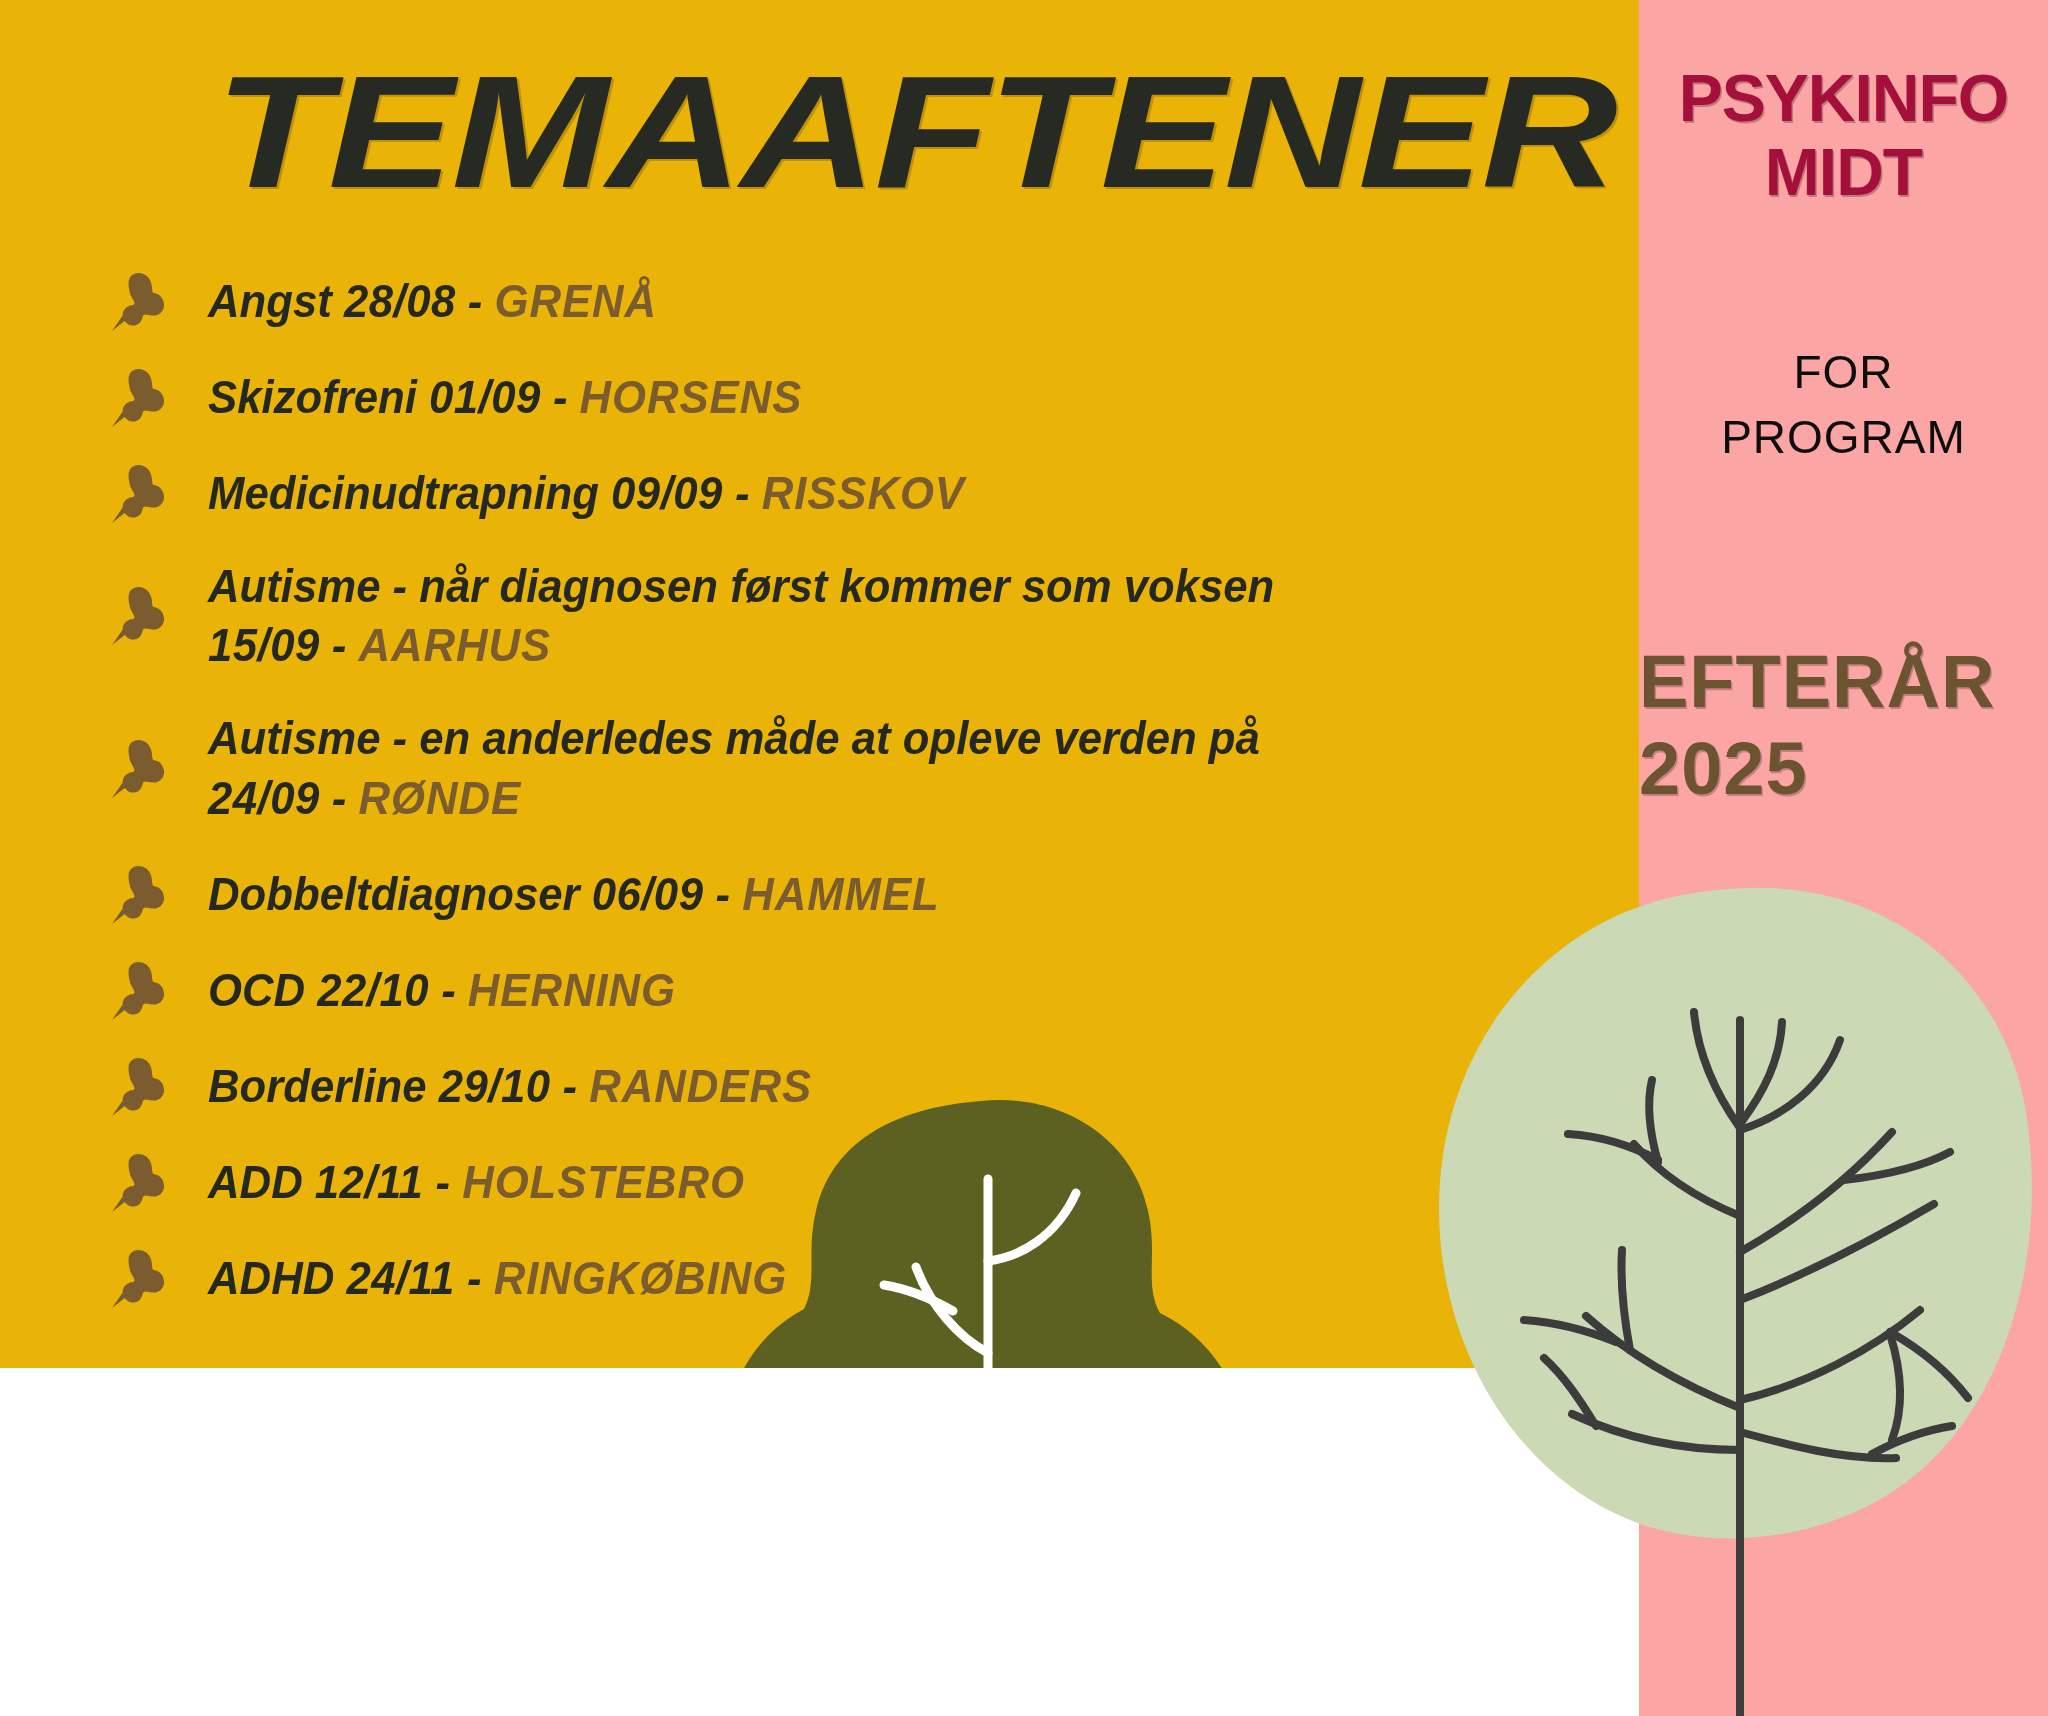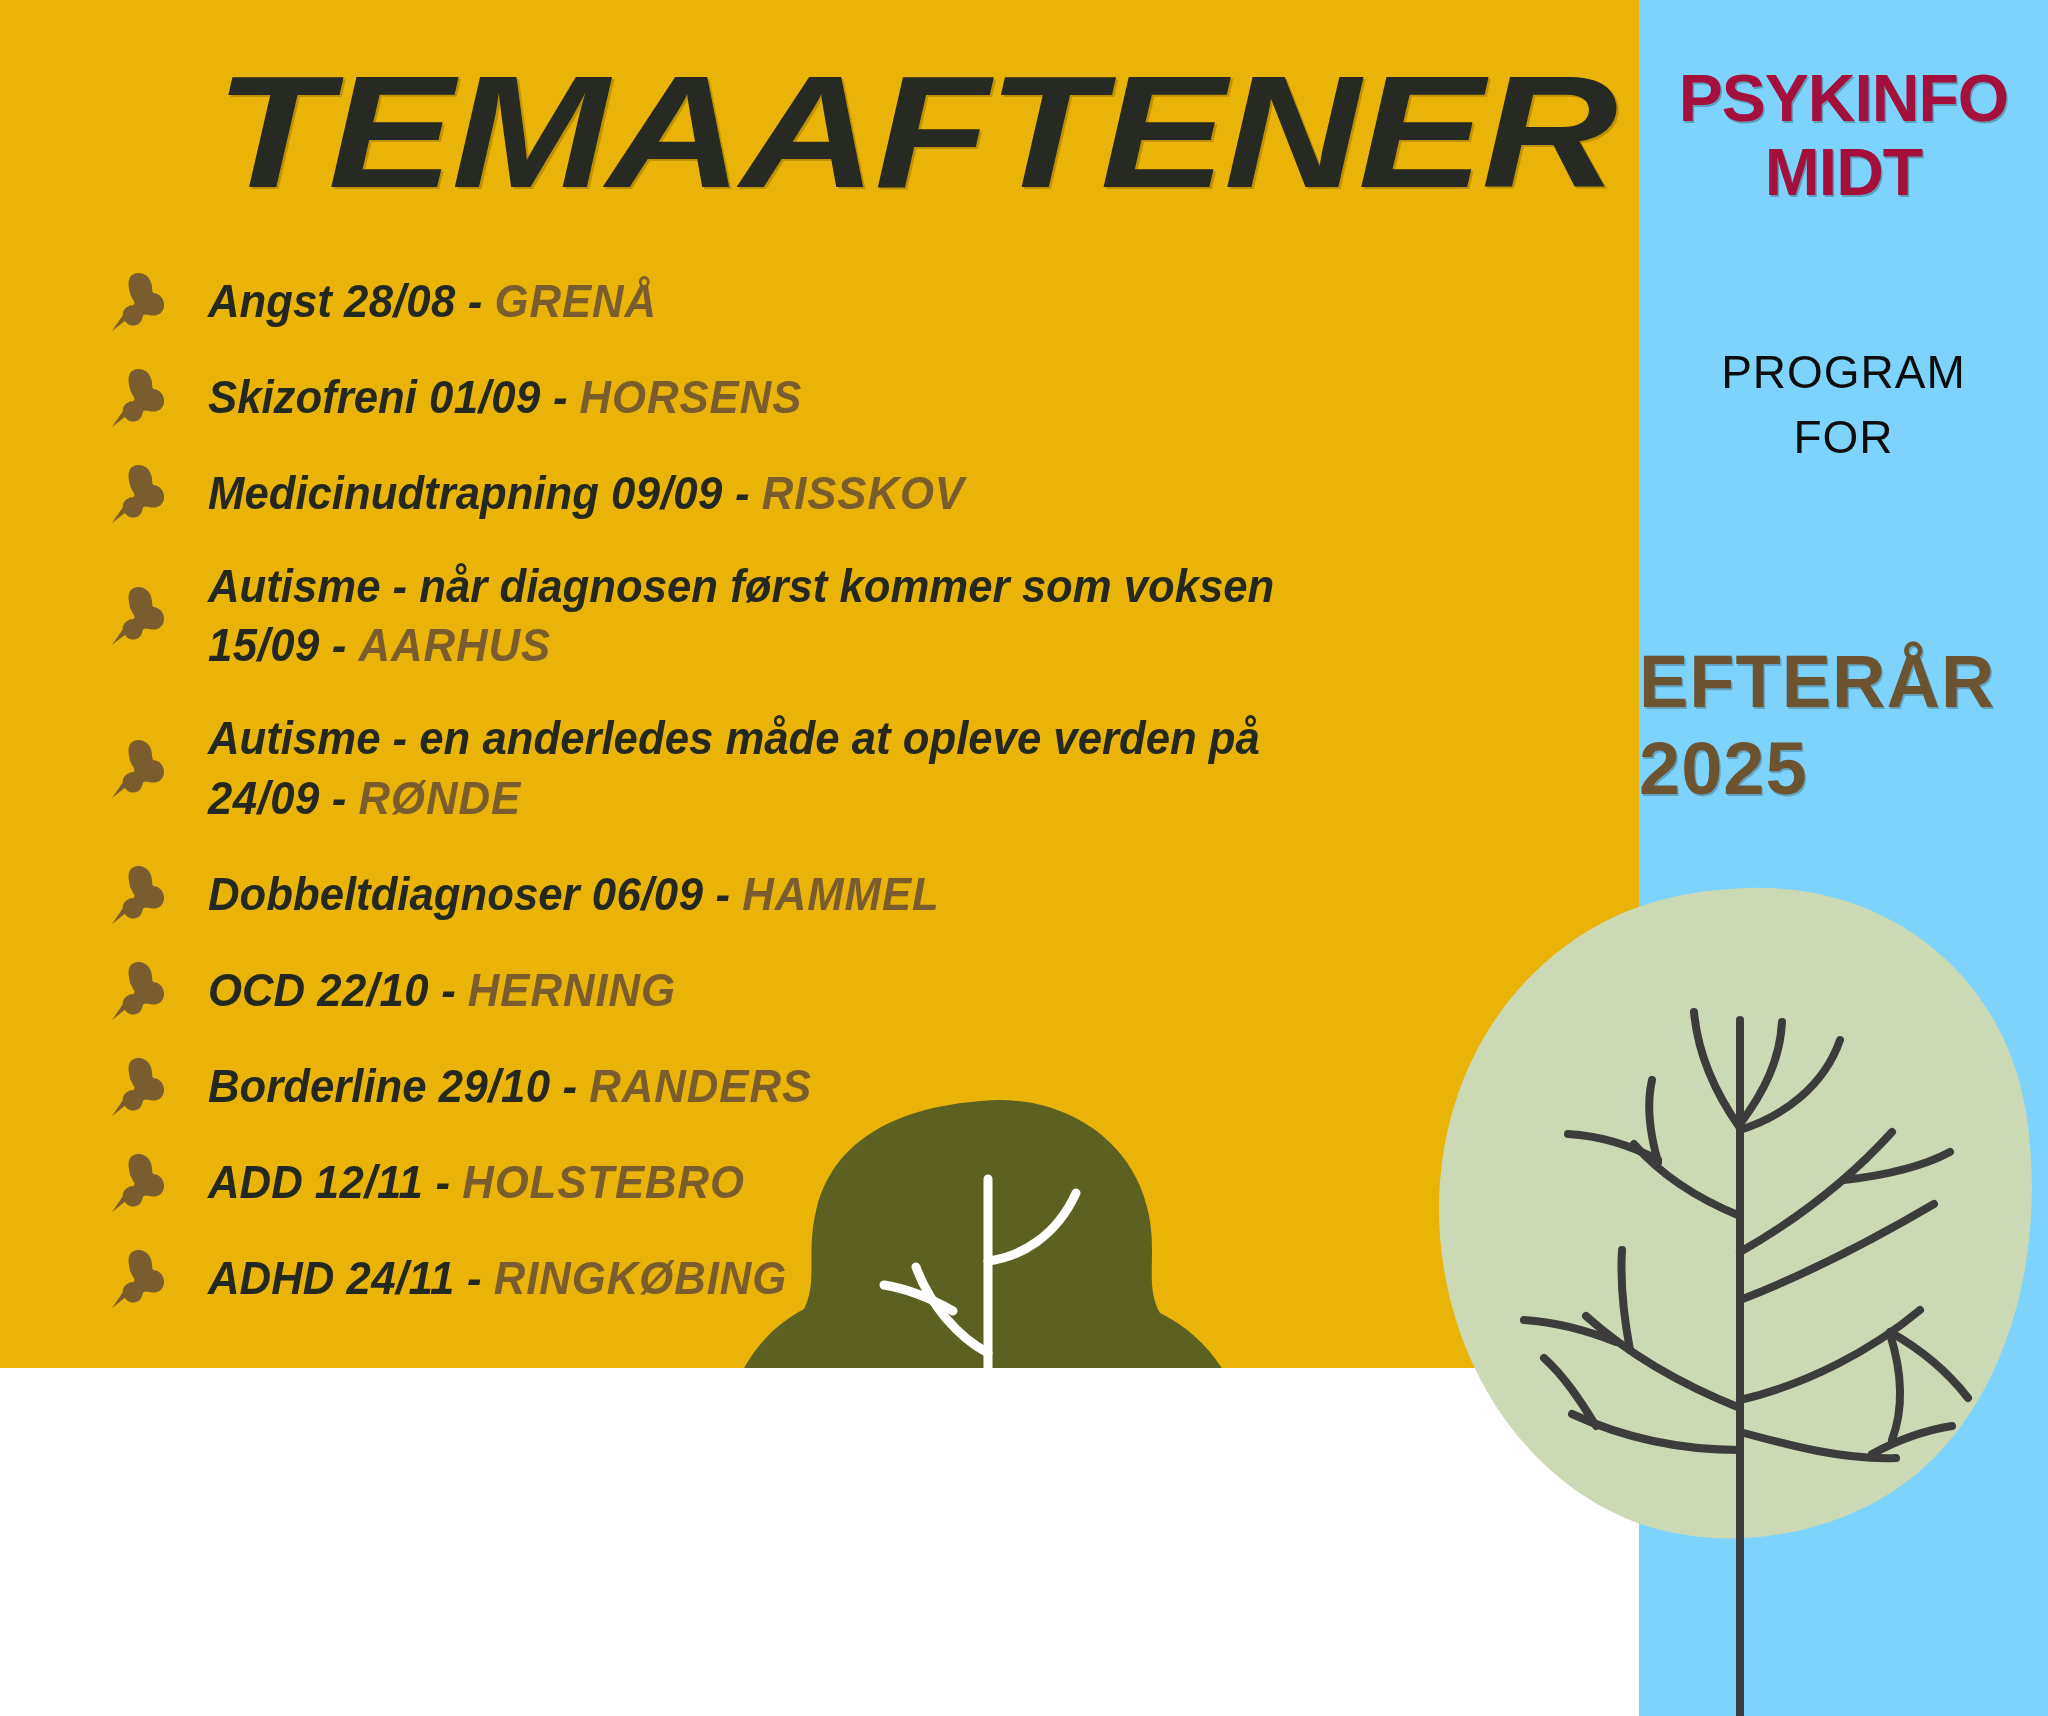--- a/index.html
+++ b/index.html
@@ -75,21 +75,21 @@
   .event-text .city{
     color:#7a5c2e;
     font-weight:700;
     letter-spacing:1px;
   }
   
   .right-col{
     position:absolute;
     left:1639px;top:0;
     width:409px;height:1716px;
-    background:#7dd3fc;
+    background:#fca5a5;
   }
   .brand{
     position:absolute;
     left:0;top:62px;
     width:409px;
     text-align:center;
   }
   .brand-line{
     font-family:"Liberation Sans", sans-serif;
     font-weight:700;
@@ -294,22 +294,22 @@
   </div>
 
   <div class="right-col">
 
     <div class="brand">
       <div class="brand-line">PSYKINFO</div>
       <div class="brand-line">MIDT</div>
     </div>
 
     <div class="subhead">
+      <div class="subhead-line">FOR</div>
       <div class="subhead-line">PROGRAM</div>
-      <div class="subhead-line">FOR</div>
     </div>
 
     <div class="season">
       <div class="season-line">EFTERÅR</div>
       <div class="season-line">2025</div>
     </div>
 
   </div>
 
   <svg class="tree-light" viewBox="0 0 640 850">

